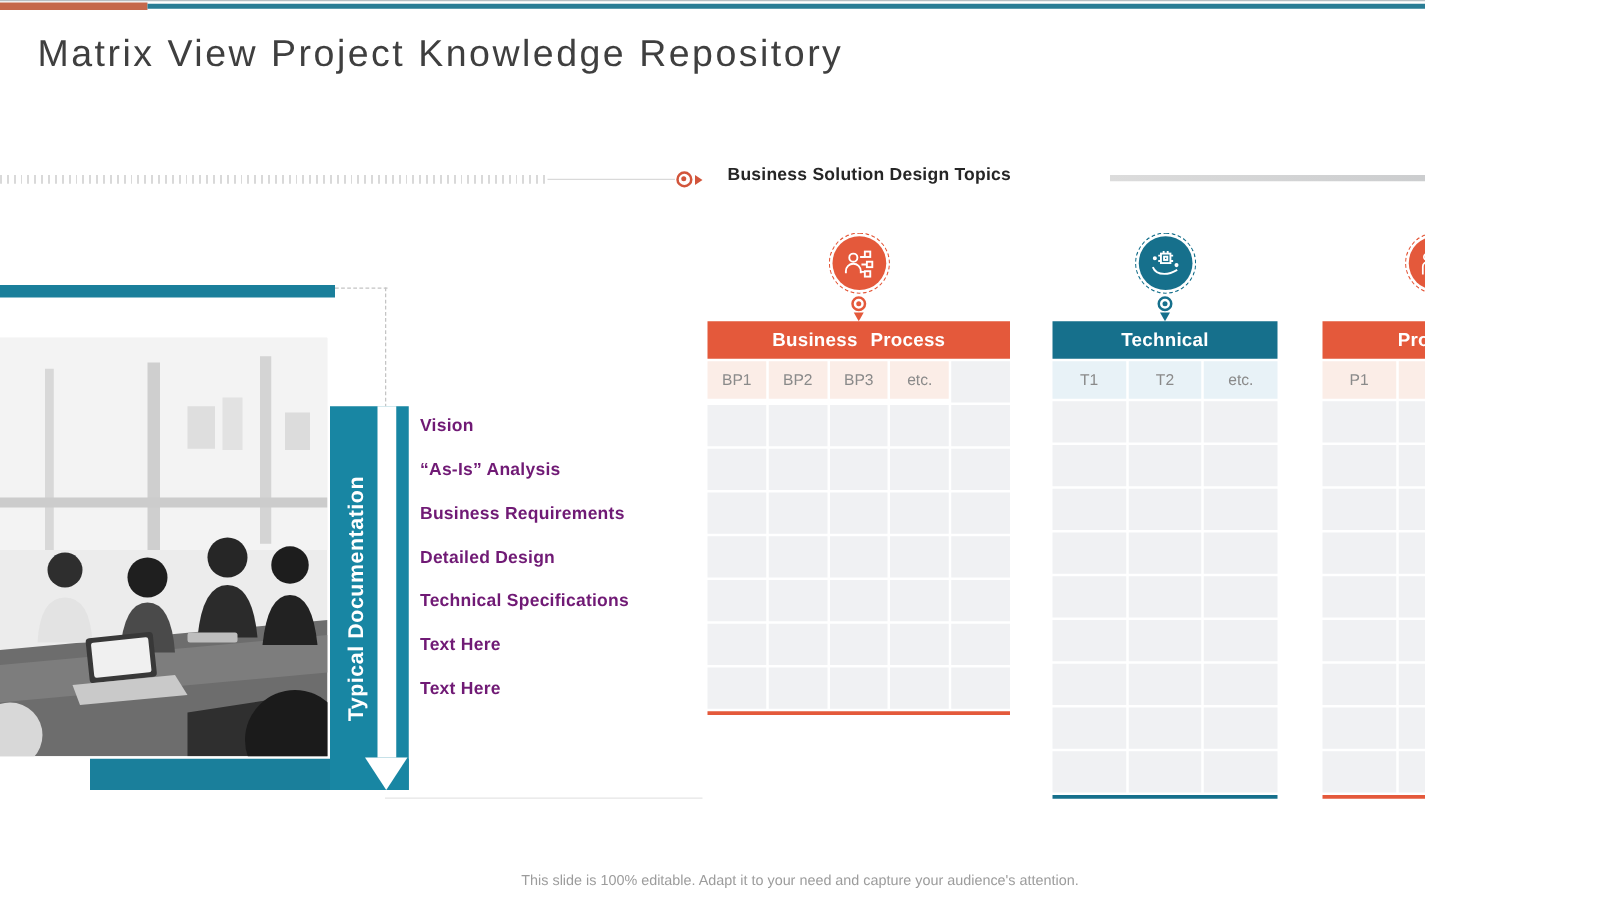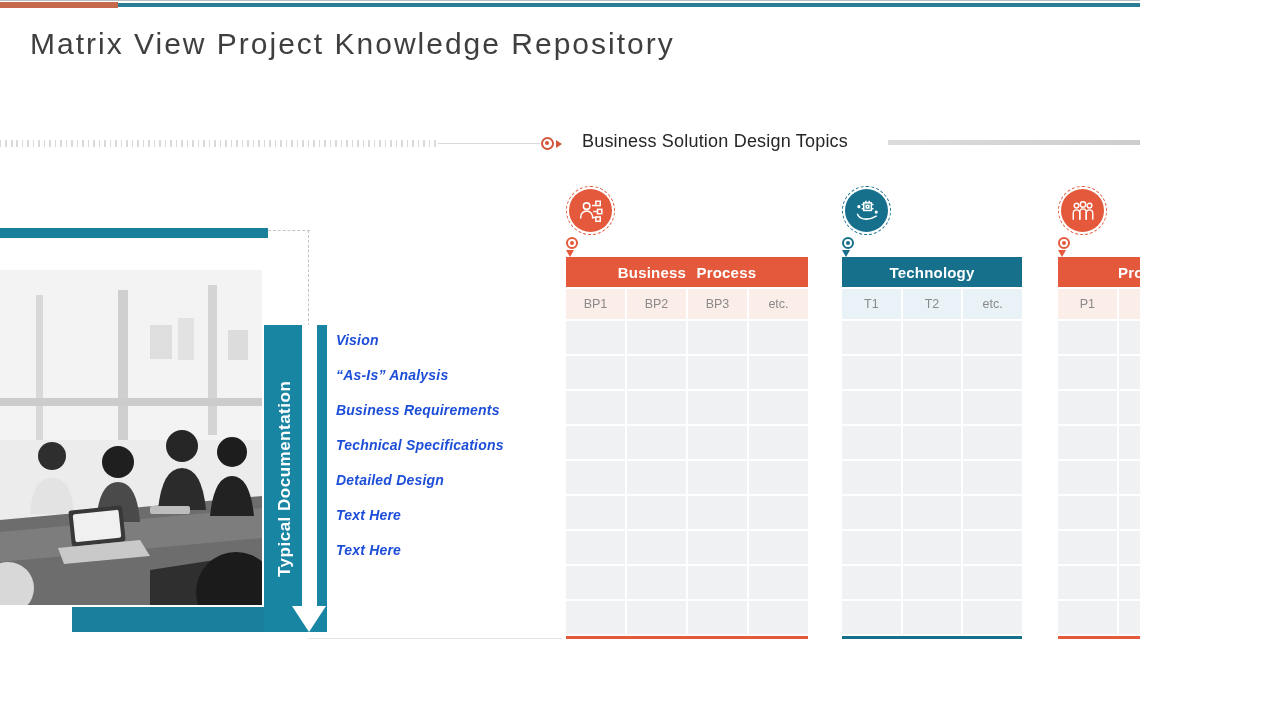--- a/index.html
+++ b/index.html
@@ -16,21 +16,21 @@
 
   
   .ruler-dotted { position:absolute; top:140px; left:0; width:438px; height:7px;
                   background:repeating-linear-gradient(90deg,#d9d9d9 0 1.5px,transparent 1.5px 5.5px); }
   .ruler-solid { position:absolute; top:143px; left:438px; width:102px; height:1px; background:#d9d9d9; }
   .ruler-marker { position:absolute; top:137px; left:541px; width:22px; height:14px; }
   .marker-ring { position:absolute; left:0; top:0; width:13px; height:13px; border:2.5px solid #d2553b; border-radius:50%; }
   .marker-ring::after { content:""; position:absolute; left:2px; top:2px; width:4px; height:4px; border-radius:50%; background:#d2553b; }
   .marker-tri { position:absolute; left:15px; top:3px; width:0; height:0;
                 border-top:4px solid transparent; border-bottom:4px solid transparent; border-left:6px solid #d2553b; }
-  .section-heading { position:absolute; top:131px; left:582px; font-size:18px; font-weight:normal; color:#262626; letter-spacing:.2px; }
+  .section-heading { position:absolute; top:131px; left:582px; font-size:14px; font-weight:bold; color:#262626; letter-spacing:.2px; }
   .ruler-arrow-shaft { position:absolute; top:140px; left:888px; width:340px; height:5px;
                        background:linear-gradient(90deg,#dcdcdc,#c6c8ca); }
   .ruler-arrow-head { position:absolute; top:133px; left:1227px; width:0; height:0;
                       border-top:9px solid transparent; border-bottom:9px solid transparent; border-left:14px solid #c6c8ca; }
 
   
   .dash-h { position:absolute; top:230px; left:268px; width:42px; border-top:1.5px dashed #c4c4c4; }
   .dash-v { position:absolute; top:230px; left:308px; height:96px; border-left:1.5px dashed #c4c4c4; }
   .teal-top-bar { position:absolute; top:228px; left:0; width:268px; height:10px; background:#1a7f9b; }
   .photo { position:absolute; top:270px; left:0; width:262px; height:335px; }
@@ -39,24 +39,24 @@
   .doc-banner-text { position:absolute; left:1px; top:0; width:40px; height:100%;
                      writing-mode:vertical-rl; transform:rotate(180deg);
                      display:flex; align-items:center; justify-content:center;
                      color:#fff; font-weight:bold; font-size:17px; letter-spacing:.5px; }
   .doc-arrow-shaft { position:absolute; left:38px; top:0; width:15px; height:281px; background:#fff; }
   .doc-arrow-head { position:absolute; left:28px; top:281px; width:0; height:0;
                     border-left:17px solid transparent; border-right:17px solid transparent; border-top:26px solid #fff; }
   .base-line { position:absolute; top:638px; left:308px; width:254px; height:1px; background:#e5e5e5; }
 
   .row-labels { position:absolute; top:322px; left:336px; width:226px; }
-  .row-label { height:35px; display:flex; align-items:center; font-weight:bold; font-size:14px; color:#1d4ed8; letter-spacing:.2px;font-style:italic; }
+  .row-label { height:35px; display:flex; align-items:center; font-weight:bold; font-size:14px; color:#701a75; letter-spacing:.2px; }
 
   
-  .matrix-table { position:absolute; top:186px; display:flex; flex-direction:column; align-items:flex-start; }
+  .matrix-table { position:absolute; top:186px; display:flex; flex-direction:column; align-items:center; }
   .icon-ring { width:49px; height:49px; border:1.5px dashed var(--accent); border-radius:50%;
                display:flex; align-items:center; justify-content:center; }
   .icon-circle { width:43px; height:43px; border-radius:50%; background:var(--accent);
                  display:flex; align-items:center; justify-content:center; }
   .pin-circle { margin-top:2px; width:12px; height:12px; border:2px solid var(--accent); border-radius:50%; position:relative; }
   .pin-circle::after { content:""; position:absolute; left:2px; top:2px; width:4px; height:4px; border-radius:50%; background:var(--accent); }
   .pin-tri { margin-top:1px; width:0; height:0; border-left:4.5px solid transparent; border-right:4.5px solid transparent;
              border-top:7px solid var(--accent); }
   .mt-header { width:100%; height:30px; background:var(--accent); color:#fff; font-weight:bold; font-size:15px;
                display:flex; align-items:center; justify-content:center; word-spacing:6px; letter-spacing:.2px; }
@@ -128,22 +128,22 @@
   <div class="doc-banner">
     <div class="doc-banner-text">Typical Documentation</div>
     <div class="doc-arrow-shaft"></div>
     <div class="doc-arrow-head"></div>
   </div>
 
   <div class="row-labels">
       <div class="row-label">Vision</div>
       <div class="row-label">“As-Is” Analysis</div>
       <div class="row-label">Business Requirements</div>
+      <div class="row-label">Detailed Design</div>
       <div class="row-label">Technical Specifications</div>
-      <div class="row-label">Detailed Design</div>
       <div class="row-label">Text Here</div>
       <div class="row-label">Text Here</div>
     </div>
   <div class="base-line"></div>
 
   <div class="matrix-table" style="left: 566px; width: 242px; --accent: #e4593b; --tint: #fbede7;">
     <div class="icon-ring">
       <div class="icon-circle">
         <svg width="26" height="26" viewBox="0 0 24 24" fill="none" stroke="#fff" stroke-width="1.4">
           <circle cx="8" cy="7.5" r="3"></circle>
@@ -151,21 +151,21 @@
           <rect x="16.5" y="3" width="4" height="4"></rect>
           <rect x="18" y="10.5" width="4" height="4"></rect>
           <rect x="16.5" y="17.5" width="4" height="4"></rect>
           <path d="M13,7 h3.5 M14,12.5 h4 M13,18 h3.5"></path>
         </svg>
       </div>
     </div>
     <div class="pin-circle"></div>
     <div class="pin-tri"></div>
     <div class="mt-header">Business Process</div>
-    <div class="mt-grid" style="grid-template-columns: repeat(4, 1fr); border-radius: 19px;">
+    <div class="mt-grid" style="grid-template-columns: repeat(5, 1fr); border-radius: 19px;">
         <div class="sub-cell">BP1</div>
         <div class="sub-cell">BP2</div>
         <div class="sub-cell">BP3</div>
         <div class="sub-cell">etc.</div>
         <div class="body-cell"></div>
         <div class="body-cell"></div>
         <div class="body-cell"></div>
         <div class="body-cell"></div>
         <div class="body-cell"></div>
         <div class="body-cell"></div>
@@ -211,21 +211,21 @@
           <rect x="11.3" y="6.8" width="2.4" height="2.4"></rect>
           <path d="M9,6 h-2 M9,10 h-2 M16,6 h2 M16,10 h2 M11,4.5 v-2 M14,4.5 v-2"></path>
           <path d="M3,14.5 q2,5 8.5,5 q4.5,0 9.5,-3"></path>
           <circle cx="4.5" cy="8" r="0.8"></circle>
           <circle cx="20.5" cy="13" r="0.8"></circle>
         </svg>
       </div>
     </div>
     <div class="pin-circle"></div>
     <div class="pin-tri"></div>
-    <div class="mt-header">Technology</div>
+    <div class="mt-header">Technical</div>
     <div class="mt-grid" style="grid-template-columns: repeat(3, 1fr);">
         <div class="sub-cell">T1</div>
         <div class="sub-cell">T2</div>
         <div class="sub-cell">etc.</div>
         <div class="body-cell"></div>
         <div class="body-cell"></div>
         <div class="body-cell"></div>
         <div class="body-cell"></div>
         <div class="body-cell"></div>
         <div class="body-cell"></div>
@@ -298,20 +298,21 @@
         <div class="body-cell"></div>
         <div class="body-cell"></div>
         <div class="body-cell"></div>
         <div class="body-cell"></div>
         <div class="body-cell"></div>
         <div class="body-cell"></div>
       </div>
     <div class="mt-bottom"></div>
   </div>
 
+  <div class="footer-note">This slide is 100% editable. Adapt it to your need and capture your audience's attention.</div>
 
   <svg class="easel" width="36" height="29" viewBox="0 0 36 29" fill="none" stroke="#cc5a3e" stroke-width="2.6">
     <path d="M1,3.5 H35"></path>
     <rect x="5.5" y="3.5" width="25" height="13.5"></rect>
     <path d="M9,17 L4,28 M27,17 L32,28 M15.5,17 L12,27 M20.5,17 L24,27"></path>
   </svg>
 
 </div>
 
 </body></html>

